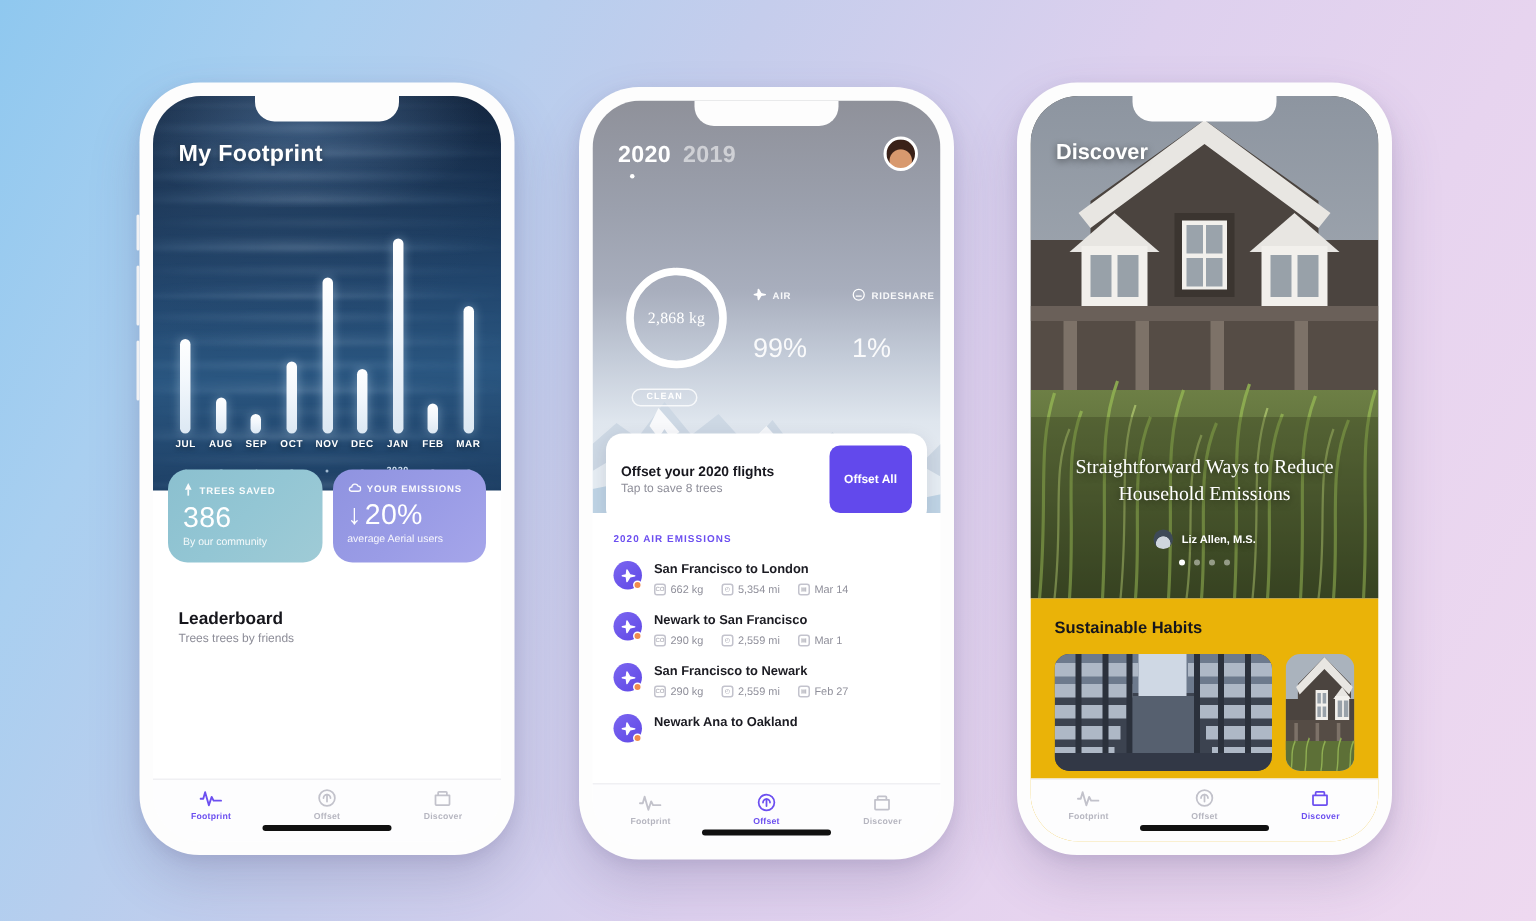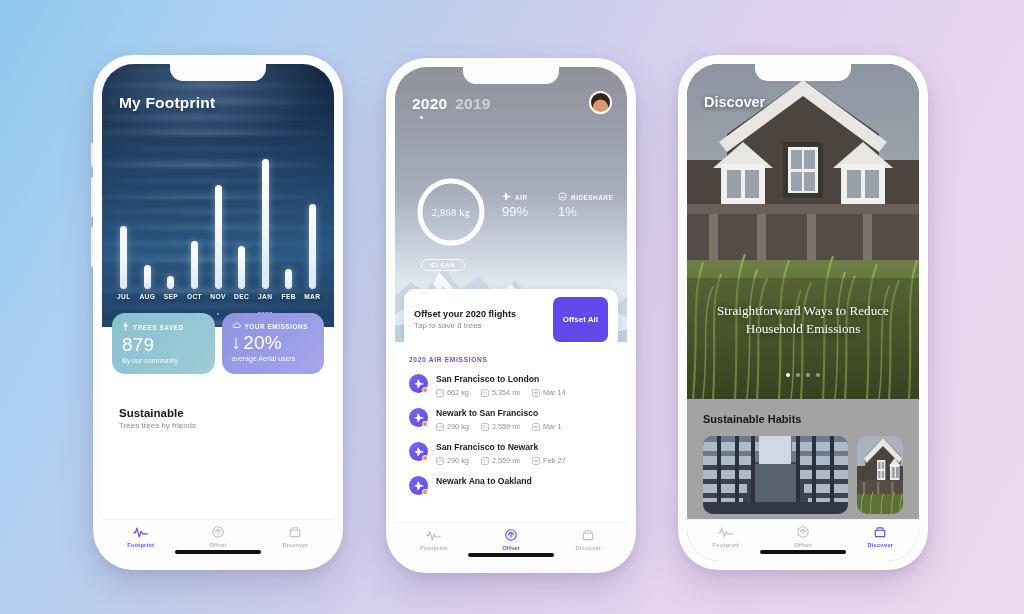--- a/index.html
+++ b/index.html
@@ -134,21 +134,21 @@
   .yr.active { color:#ffffff; }
   .yr.active::after { content:''; position:absolute; left:8px; bottom:-6px; width:3px; height:3px; border-radius:50%; background:#fff;}
   .prof {
     position:absolute; right:15px; top:24px; width:23px; height:23px; border-radius:50%;
     background: radial-gradient(circle at 50% 74%, #d8996e 0 42%, #3a2118 46%);
     border:2px solid #fff; z-index:10;
   }
   .donut-wrap { position:absolute; left:19px; top:108px; width:74px; height:74px; z-index:9;}
   .legend { position:absolute; left:107px; top:125px; display:flex; gap:30px; z-index:9;}
   .lg-head { display:flex; align-items:center; gap:4px; color:rgba(255,255,255,.92); font-size:6.4px; font-weight:700; letter-spacing:.5px;}
-  .lg-val { color:#ffffff; font-size:13px; font-weight:400; margin-top:2px; opacity:.92;}
+  .lg-val { color:#ffffff; font-size:18px; font-weight:400; margin-top:19px; opacity:.92;}
   .clean-pill {
     position:absolute; left:26px; top:192px; z-index:9;
     border:1px solid rgba(255,255,255,.8); border-radius:9px;
     padding:2px 9px; color:#fff; font-size:6px; font-weight:700; letter-spacing:.7px;
   }
   .offset-banner {
     position:absolute; left:9px; right:9px; top:222px; z-index:14;
     background:#fff; border-radius:11px; padding:8px 10px;
     box-shadow:0 4px 12px rgba(40,40,70,.13);
     display:flex; align-items:center; justify-content:space-between;
@@ -170,21 +170,21 @@
   .hero3 { position:relative; height:335px; overflow:hidden; background:#4b4a44;}
   .p3-title { position:absolute; left:17px; top:30px; z-index:12; color:#fff; font-size:14.5px; font-weight:700; text-shadow:0 1px 5px rgba(0,0,0,.5);}
   .art-title { position:absolute; left:14px; right:14px; top:238px; z-index:12; text-align:center;
     color:#fff; font-size:13.2px; line-height:1.34; font-family:"Liberation Serif", serif; text-shadow:0 1px 6px rgba(0,0,0,.55);}
   .art-auth { position:absolute; left:0; right:0; top:289px; z-index:12; display:flex; align-items:center; justify-content:center; gap:6px;}
   .art-auth .a-av { width:13px; height:13px; border-radius:50%; background: radial-gradient(circle at 50% 72%, #cfd6dd 0 40%, #3e4a57 44%); }
   .art-auth .a-nm { color:#fff; font-size:7.4px; font-weight:700; text-shadow:0 1px 4px rgba(0,0,0,.5);}
   .car-dots { position:absolute; left:0; right:0; top:309px; z-index:12; display:flex; justify-content:center; gap:6px;}
   .car-dots i { width:4px; height:4px; border-radius:50%; background:rgba(255,255,255,.45); display:block;}
   .car-dots i.on { background:#ffffff; }
-  .sh-wrap { position:absolute; left:0; right:0; top:335px; bottom:0; background:#a3a3a3; padding:14px 16px 0;}
+  .sh-wrap { position:absolute; left:0; right:0; top:335px; bottom:0; background:#eab308; padding:14px 16px 0;}
   .sh-title { font-size:11px; font-weight:700; color:#16161c;}
   .sh-grid { display:flex; gap:9px; margin-top:11px; }
   .sh-card { height:78px; border-radius:10px; overflow:hidden; position:relative; }
   .sh-card.a { flex:0 0 145px; }
   .sh-card.b { flex:1; }
 </style>
 </head>
 <body>
 
 <div class="stage">
@@ -300,37 +300,37 @@
 
       <div class="cards" id="p1cards">
     <div class="card trees">
       <div class="card-head">
         <span><svg width="7" height="9" viewBox="0 0 12 16" fill="#ffffff">
                   <path d="M6 0 2 8h8z"></path>
                   <rect x="5" y="8" width="2" height="7"></rect>
                 </svg></span>
         <span>TREES SAVED</span>
       </div>
-      <div class="card-val">879</div>
+      <div class="card-val">386</div>
       <div class="card-sub">By our community</div>
     </div>
     <div class="card emis">
       <div class="card-head">
         <span><svg width="9" height="7" viewBox="0 0 16 11" fill="none" stroke="#ffffff" stroke-width="1.6" stroke-linecap="round">
                   <path d="M4 9h8a3 3 0 0 0 0-6 4 4 0 0 0-7.6 1A2.5 2.5 0 0 0 4 9z"></path>
                 </svg></span>
         <span>YOUR EMISSIONS</span>
       </div>
       <div class="card-val"><span>↓</span>20%</div>
       <div class="card-sub">average Aerial users</div>
     </div>
         </div>
 
       <div class="lb-wrap">
-        <div class="lb-title">Sustainable</div>
+        <div class="lb-title">Leaderboard</div>
         <div class="lb-sub">Trees trees by friends</div>
       </div>
 
       <div class="tabbar" id="p1tabs">
     <div class="tab active">
       <span class="tab-ico">
               <svg width="15" height="13" viewBox="0 0 24 20" fill="none" stroke="#6c4ff0" stroke-width="2" stroke-linecap="round" stroke-linejoin="round">
                 <path d="M1 10h3l2-7 4 14 3-9 2 4h8"></path>
               </svg>
             </span>
@@ -574,20 +574,24 @@
             <path d="M16 335 C22 280 14 250 26 222"></path>
               <path d="M60 335 C66 272 58 240 70 206"></path>
             <path d="M104 335 C110 290 102 256 114 226"></path>
               <path d="M148 335 C154 276 146 244 158 208"></path>
             <path d="M192 335 C198 288 190 254 202 222"></path>
           </g>
           <rect x="0" y="214" width="232" height="121" fill="#2b3318" opacity=".30"></rect>
         </svg>
         <div class="p3-title">Discover</div>
         <div class="art-title">Straightforward Ways to Reduce Household Emissions</div>
+        <div class="art-auth">
+          <span class="a-av"></span>
+          <span class="a-nm">Liz Allen, M.S.</span>
+        </div>
         <div class="car-dots" id="p3dots">
             <i class="on"></i>
             <i class=""></i>
             <i class=""></i>
             <i class=""></i>
           </div>
       </div>
 
       <div class="sh-wrap">
         <div class="sh-title">Sustainable Habits</div>

